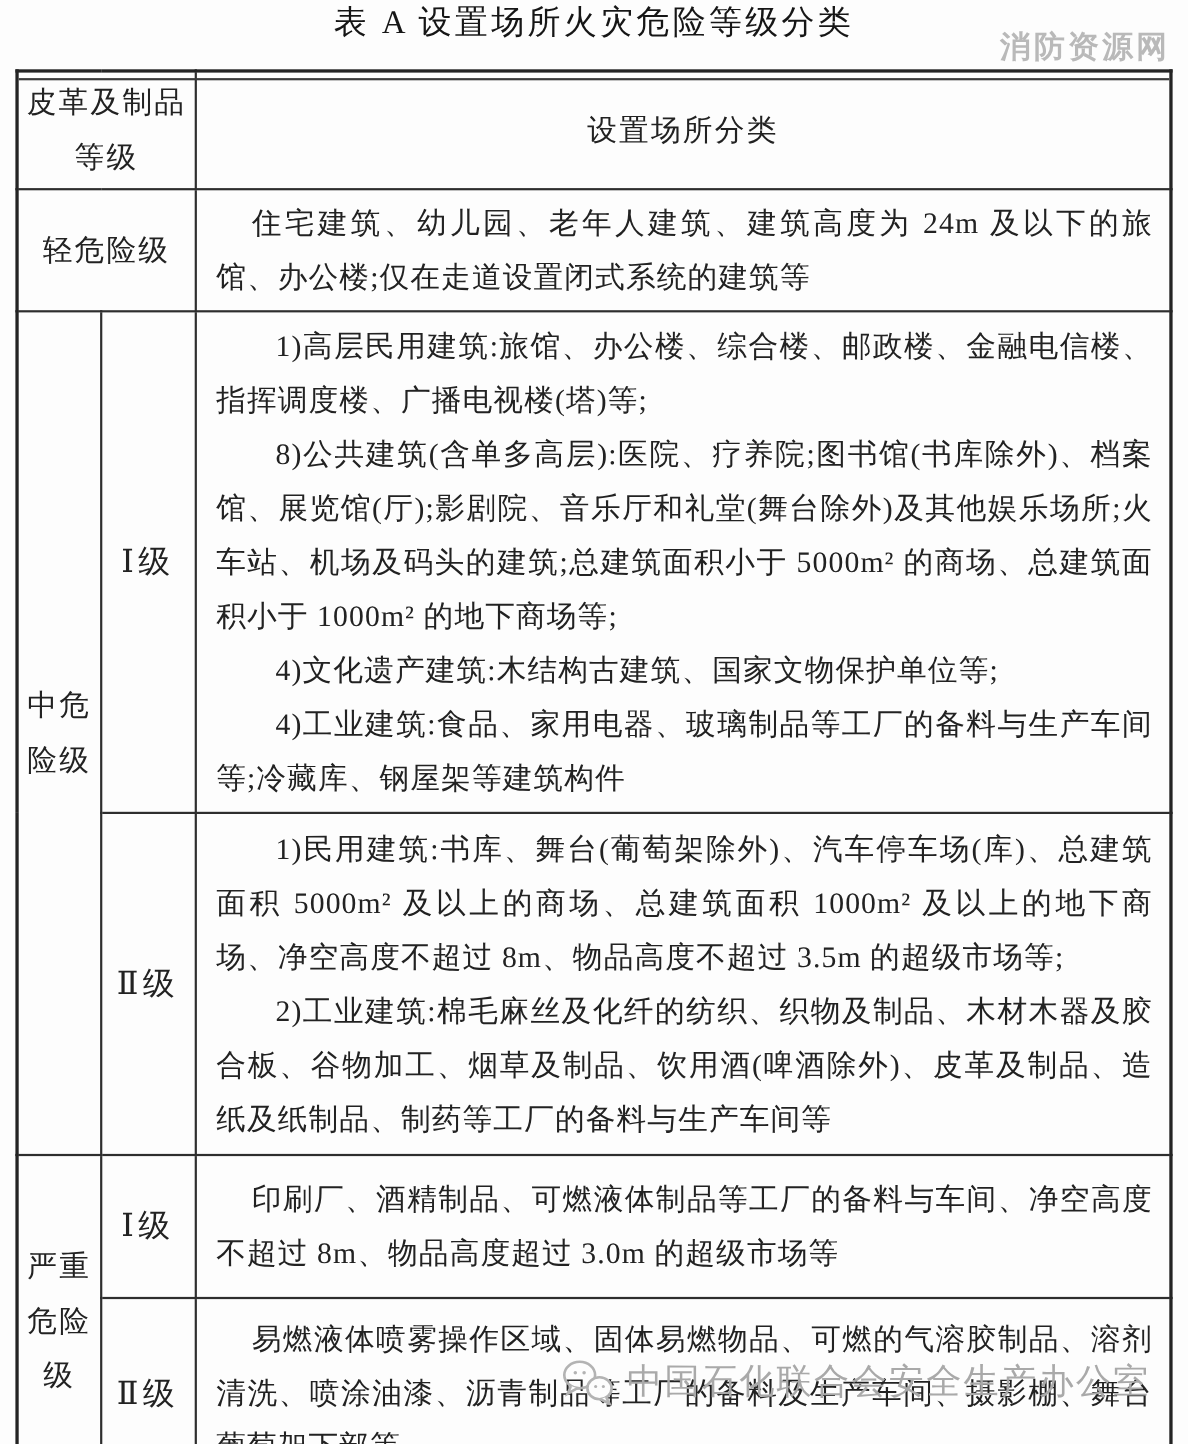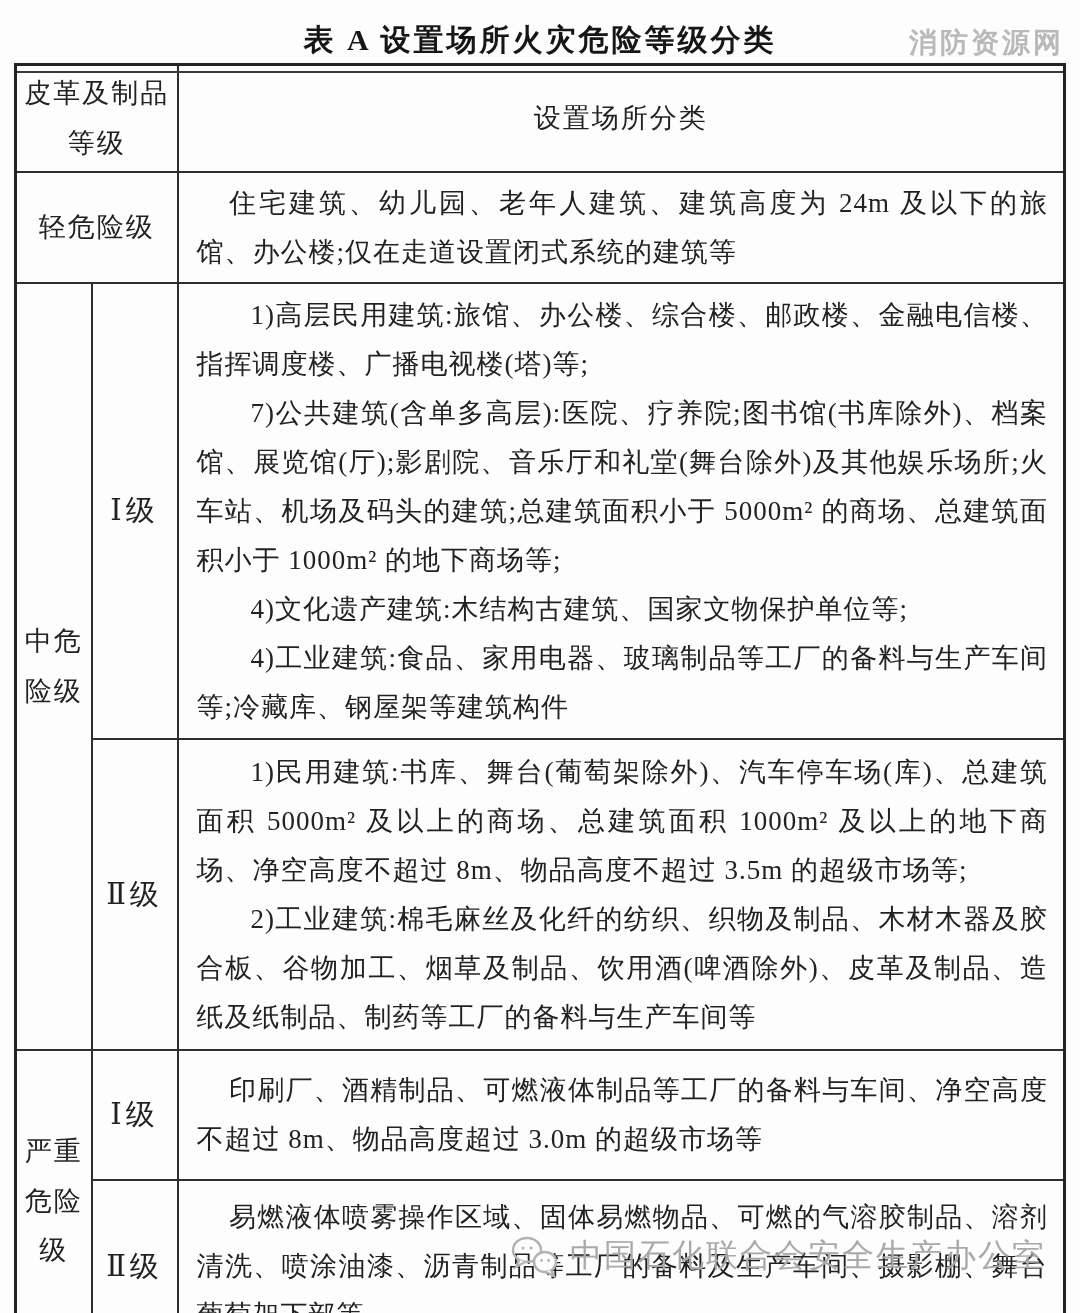--- a/index.html
+++ b/index.html
@@ -2,22 +2,22 @@
 <html><head>
 <meta charset="utf-8">
 <style>
   html,body{margin:0;padding:0;}
   body{
     width:1080px;height:1313px;position:relative;overflow:hidden;
     background:#fdfdfd;color:#1f1f1f;
     font-family:"Liberation Serif","DejaVu Serif",serif;
   }
   .page-title{
-    position:absolute;top:20px;left:0;width:1080px;text-align:center;
-    font-size:30px;font-weight:bold;letter-spacing:3px;color:#161616;
+    position:absolute;top:0;left:0;width:1080px;text-align:center;
+    font-size:30px;font-weight:normal;letter-spacing:3px;color:#161616;
   }
   .wm-top{
     position:absolute;top:24px;right:16px;
     font-size:28px;letter-spacing:3px;color:#b9b9b9;font-weight:bold;
   }
   .table-wrap{position:absolute;left:14px;top:63px;width:1052px;}
   .top-double-line{position:absolute;top:8px;left:3px;right:3px;height:2px;background:#3a3a3a;}
   table{
     width:100%;border-collapse:collapse;table-layout:fixed;
     border:3px solid #242424;border-bottom-width:4px;
@@ -74,21 +74,21 @@
       <td class="content">
             <p class="para">住宅建筑、幼儿园、老年人建筑、建筑高度为 24m 及以下的旅馆、办公楼;仅在走道设置闭式系统的建筑等</p>
           </td>
     </tr>
     <tr class="r-m1">
       <td rowspan="2" class="lvl">中危
 险级</td>
       <td class="sub">Ⅰ级</td>
       <td class="content">
             <p class="para numbered">1)高层民用建筑:旅馆、办公楼、综合楼、邮政楼、金融电信楼、指挥调度楼、广播电视楼(塔)等;</p>
-            <p class="para numbered">7)公共建筑(含单多高层):医院、疗养院;图书馆(书库除外)、档案馆、展览馆(厅);影剧院、音乐厅和礼堂(舞台除外)及其他娱乐场所;火车站、机场及码头的建筑;总建筑面积小于 5000m² 的商场、总建筑面积小于 1000m² 的地下商场等;</p>
+            <p class="para numbered">8)公共建筑(含单多高层):医院、疗养院;图书馆(书库除外)、档案馆、展览馆(厅);影剧院、音乐厅和礼堂(舞台除外)及其他娱乐场所;火车站、机场及码头的建筑;总建筑面积小于 5000m² 的商场、总建筑面积小于 1000m² 的地下商场等;</p>
             <p class="para numbered">4)文化遗产建筑:木结构古建筑、国家文物保护单位等;</p>
             <p class="para numbered">4)工业建筑:食品、家用电器、玻璃制品等工厂的备料与生产车间等;冷藏库、钢屋架等建筑构件</p>
           </td>
     </tr>
     <tr class="r-m2">
       <td class="sub">Ⅱ级</td>
       <td class="content">
             <p class="para numbered">1)民用建筑:书库、舞台(葡萄架除外)、汽车停车场(库)、总建筑面积 5000m² 及以上的商场、总建筑面积 1000m² 及以上的地下商场、净空高度不超过 8m、物品高度不超过 3.5m 的超级市场等;</p>
             <p class="para numbered">2)工业建筑:棉毛麻丝及化纤的纺织、织物及制品、木材木器及胶合板、谷物加工、烟草及制品、饮用酒(啤酒除外)、皮革及制品、造纸及纸制品、制药等工厂的备料与生产车间等</p>
           </td>

